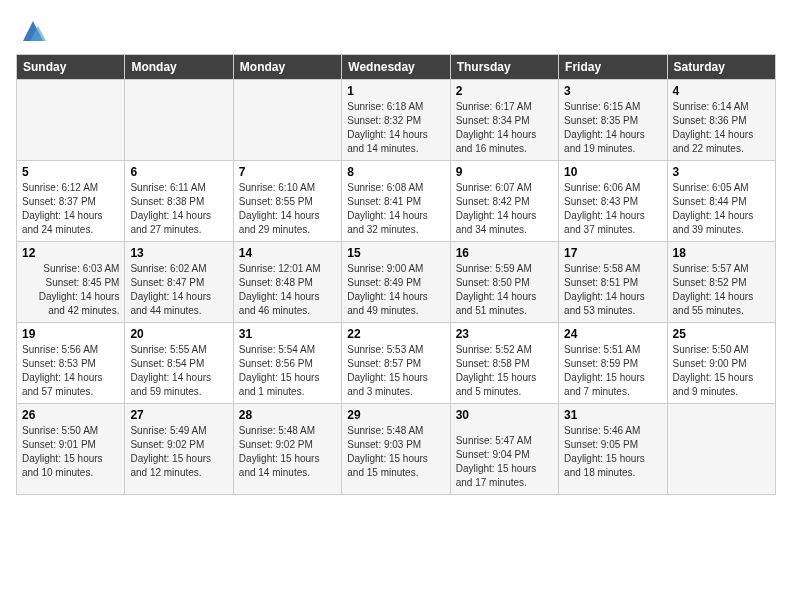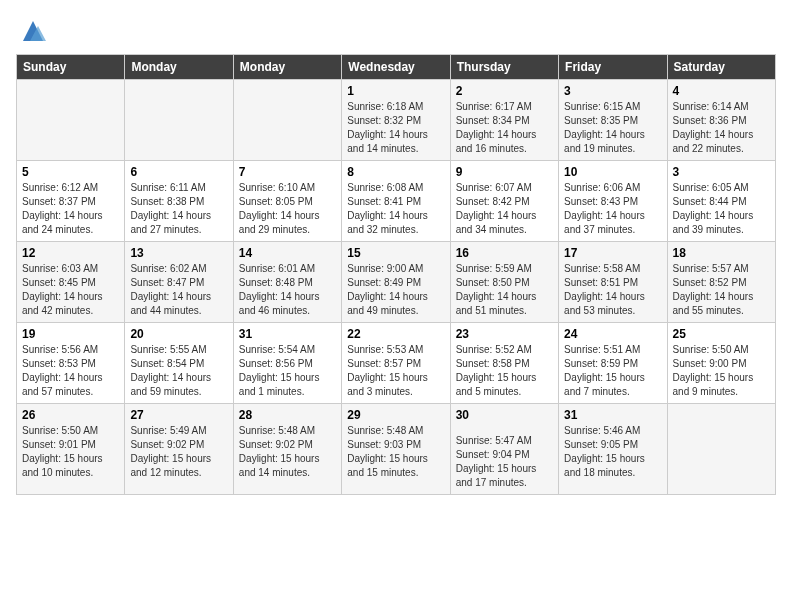--- a/index.html
+++ b/index.html
@@ -172,21 +172,21 @@
         <td>
           <span class="day-number">6</span>
           <div class="day-info" style="white-space: pre-line;">Sunrise: 6:11 AM
 Sunset: 8:38 PM
 Daylight: 14 hours
 and 27 minutes.</div>
         </td>
         <td>
           <span class="day-number">7</span>
           <div class="day-info" style="white-space: pre-line;">Sunrise: 6:10 AM
-Sunset: 8:05 PM
+Sunset: 8:55 PM
 Daylight: 14 hours
 and 29 minutes.</div>
         </td>
         <td>
           <span class="day-number">8</span>
           <div class="day-info" style="white-space: pre-line;">Sunrise: 6:08 AM
 Sunset: 8:41 PM
 Daylight: 14 hours
 and 32 minutes.</div>
         </td>
@@ -208,35 +208,35 @@
           <span class="day-number">3</span>
           <div class="day-info" style="white-space: pre-line;">Sunrise: 6:05 AM
 Sunset: 8:44 PM
 Daylight: 14 hours
 and 39 minutes.</div>
         </td>
       </tr>
       <tr>
         <td>
           <span class="day-number">12</span>
-          <div class="day-info" style="white-space: pre-line;">Sunrise: 6:03 AM
+          <div class="day-info" style="white-space: pre-line; text-align: right;">Sunrise: 6:03 AM
 Sunset: 8:45 PM
 Daylight: 14 hours
 and 42 minutes.</div>
         </td>
         <td>
           <span class="day-number">13</span>
           <div class="day-info" style="white-space: pre-line;">Sunrise: 6:02 AM
 Sunset: 8:47 PM
 Daylight: 14 hours
 and 44 minutes.</div>
         </td>
         <td>
           <span class="day-number">14</span>
-          <div class="day-info" style="white-space: pre-line;">Sunrise: 6:01 AM
+          <div class="day-info" style="white-space: pre-line;">Sunrise: 12:01 AM
 Sunset: 8:48 PM
 Daylight: 14 hours
 and 46 minutes.</div>
         </td>
         <td>
           <span class="day-number">15</span>
           <div class="day-info" style="white-space: pre-line;">Sunrise: 9:00 AM
 Sunset: 8:49 PM
 Daylight: 14 hours
 and 49 minutes.</div>

